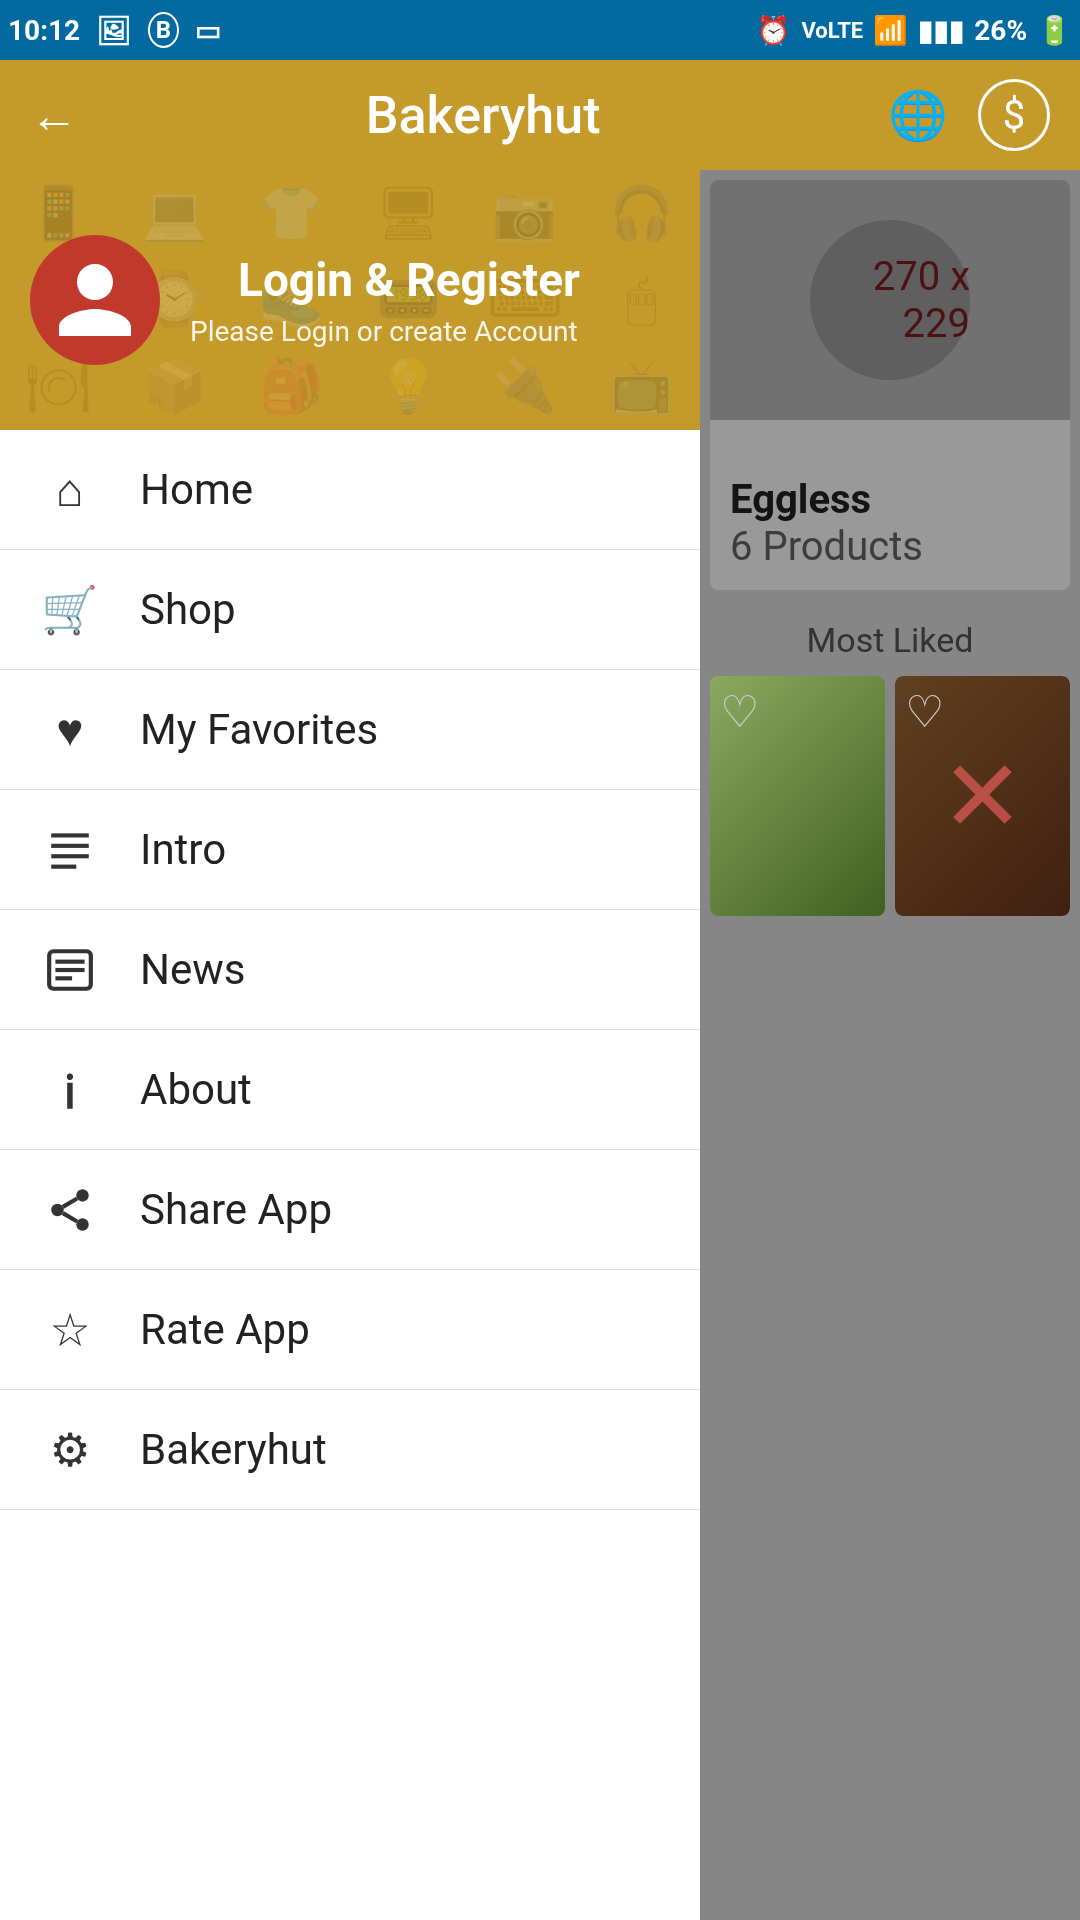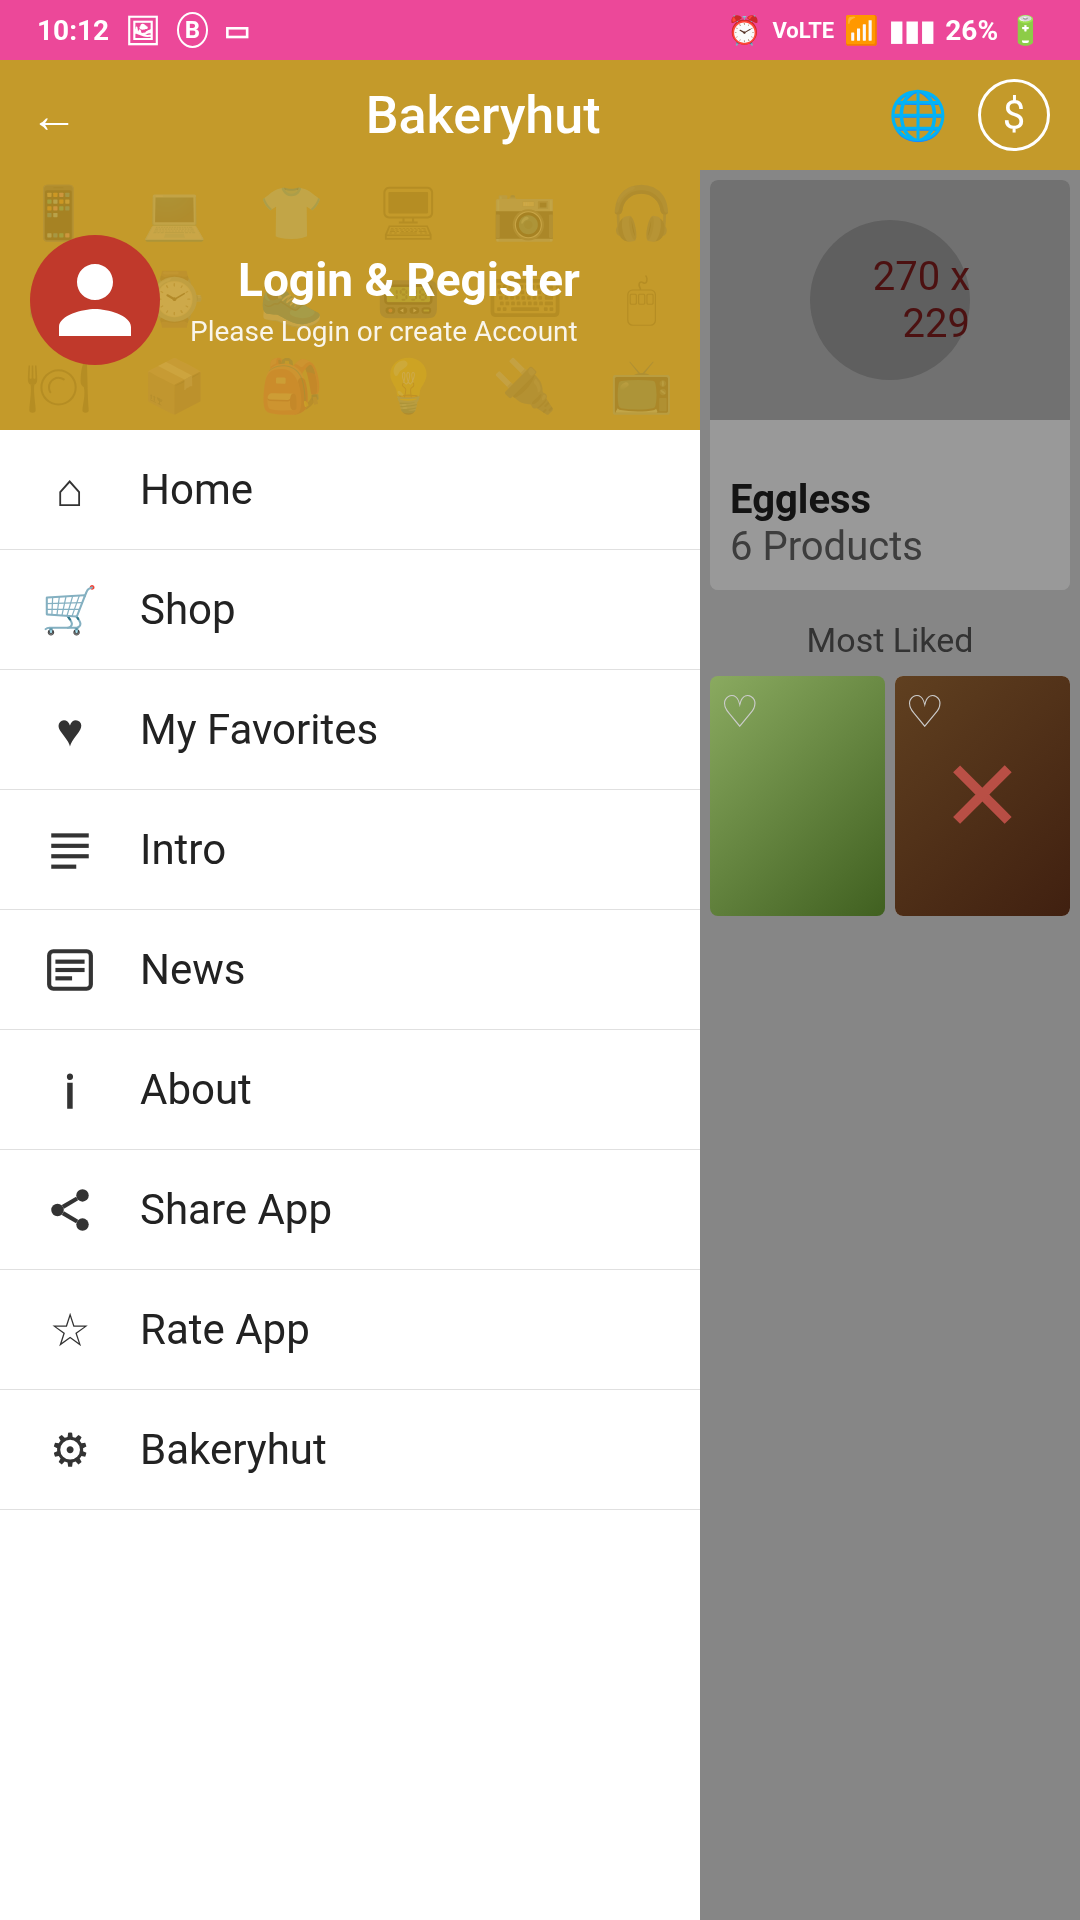--- a/index.html
+++ b/index.html
@@ -10,25 +10,25 @@
       font-family: 'Roboto', Arial, sans-serif;
       overflow: hidden;
       position: relative;
       background: #fff;
     }
 
     
     .status-bar {
       width: 100%;
       height: 60px;
-      background: #ec4899;
+      background: #0369a1;
       display: flex;
       align-items: center;
       justify-content: space-between;
-      padding: 0 37px;
+      padding: 0 8px;
       color: white;
       font-size: 28px;
       font-weight: bold;
     }
     .status-bar-left {
       display: flex;
       align-items: center;
       gap: 16px;
     }
     .status-bar-right {

